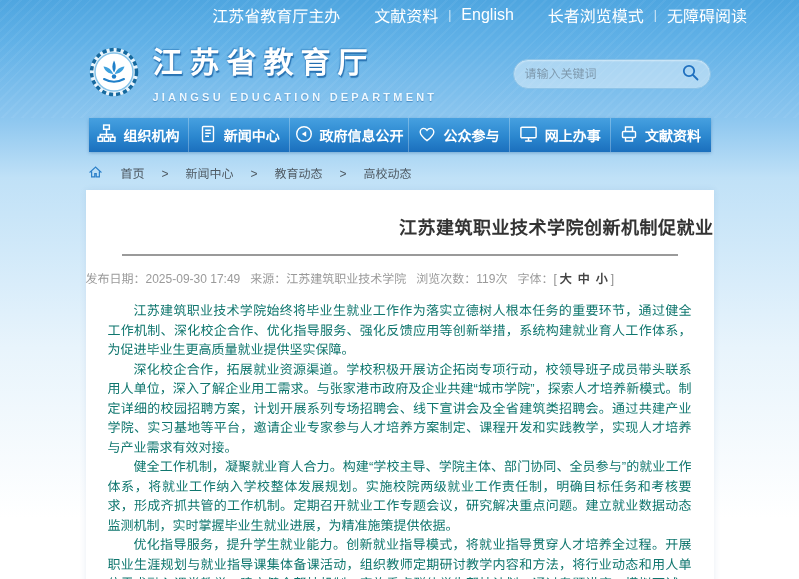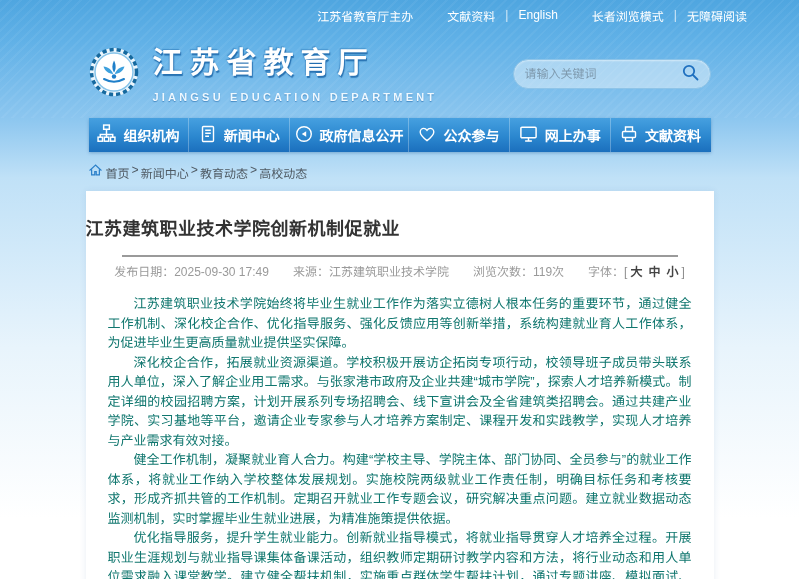--- a/index.html
+++ b/index.html
@@ -12,21 +12,21 @@
     position:relative;
     background:linear-gradient(180deg,#4fa6e0 0%,#61b1e7 35%,#8cc6ef 100%);
     padding-bottom:0;
   }
   .site-header::before{
     content:""; position:absolute; inset:0; pointer-events:none;
     background:repeating-linear-gradient(135deg,rgba(255,255,255,.05) 0 2px,transparent 2px 7px);
   }
   .topbar{ height:30px; display:flex; align-items:center; justify-content:flex-end;
     padding-right:52px; position:relative; z-index:2; }
-  .topbar a{ color:#fff; font-size:12px; text-decoration:none; }
+  .topbar a{ color:#fff; font-size:16px; text-decoration:none; }
   .topbar .gap{ width:34px; }
   .topbar .sep{ color:rgba(255,255,255,.75); margin:0 10px; font-size:12px; }
 
   .banner{ width:622px; margin:0 auto; height:88px; display:flex;
     align-items:center; justify-content:space-between; position:relative; z-index:2; }
   .brand{ display:flex; align-items:center; gap:14px; cursor:pointer; }
   .brand-text .site-name{
     font-size:30px; font-weight:bold; color:#fff; letter-spacing:7px; line-height:1.1;
     text-shadow:1px 2px 1px rgba(26,101,168,.85), -1px -1px 1px rgba(26,101,168,.45);
   }
@@ -64,40 +64,40 @@
     color:#fff; font-size:14px; font-weight:bold; text-decoration:none; white-space:nowrap;
     border-left:1px solid rgba(255,255,255,.28); cursor:pointer;
   }
   .nav-item:first-child{ border-left:none; }
   .nav-item.wide{ flex:1.18 1 0; }
   .nav-item svg{ flex:none; }
 
   
   .breadcrumb{
     width:622px; margin:12px auto 9px; font-size:12px; color:#4f5a63;
-    display:flex; align-items:flex-start; gap:1px;font-family:Liberation Mono, monospace;
+    display:flex; align-items:flex-end; gap:16px;
   }
   .breadcrumb .crumb{ color:#4f5a63; text-decoration:none; cursor:pointer; }
   .breadcrumb .bc-sep{ color:#4f5a63; margin:0 1px; }
   .breadcrumb svg{ margin-right:3px; }
 
   
   .card{
     width:628px; margin:0 auto; background:#fff; height:420px;
     box-shadow:0 0 6px rgba(60,110,160,.12);
     padding-top:23px;
   }
   .article-title{
-    text-align:left; font-size:18px; font-weight:bold; color:#333; letter-spacing:.5px;
+    text-align:right; font-size:18px; font-weight:bold; color:#333; letter-spacing:.5px;
     font-family:Liberation Mono, monospace;
   }
   .title-divider{ margin:15px 36px 0 36px; border-bottom:2px solid #9a9a9a; }
   .meta{
-    margin-top:5px; display:flex; justify-content:center; align-items:center;
-    font-size:12px; color:#9a9a9a; gap:24px; white-space:nowrap;
+    margin-top:13px; display:flex; justify-content:flex-start; align-items:center;
+    font-size:12px; color:#9a9a9a; gap:10px; white-space:nowrap;
   }
   .meta .fs-bracket{ color:#8f8f8f; }
   .meta .fs-link{ color:#444; font-weight:bold; margin:0 3px; cursor:pointer; text-decoration:none; }
   .article-body{ margin-top:15px; padding:0 22px; }
   .article-body p{
     font-size:13px; color:#0f766e; line-height:19.5px; text-align:justify;
     text-indent:2em; margin:0;
   }
 </style>
 </head>

